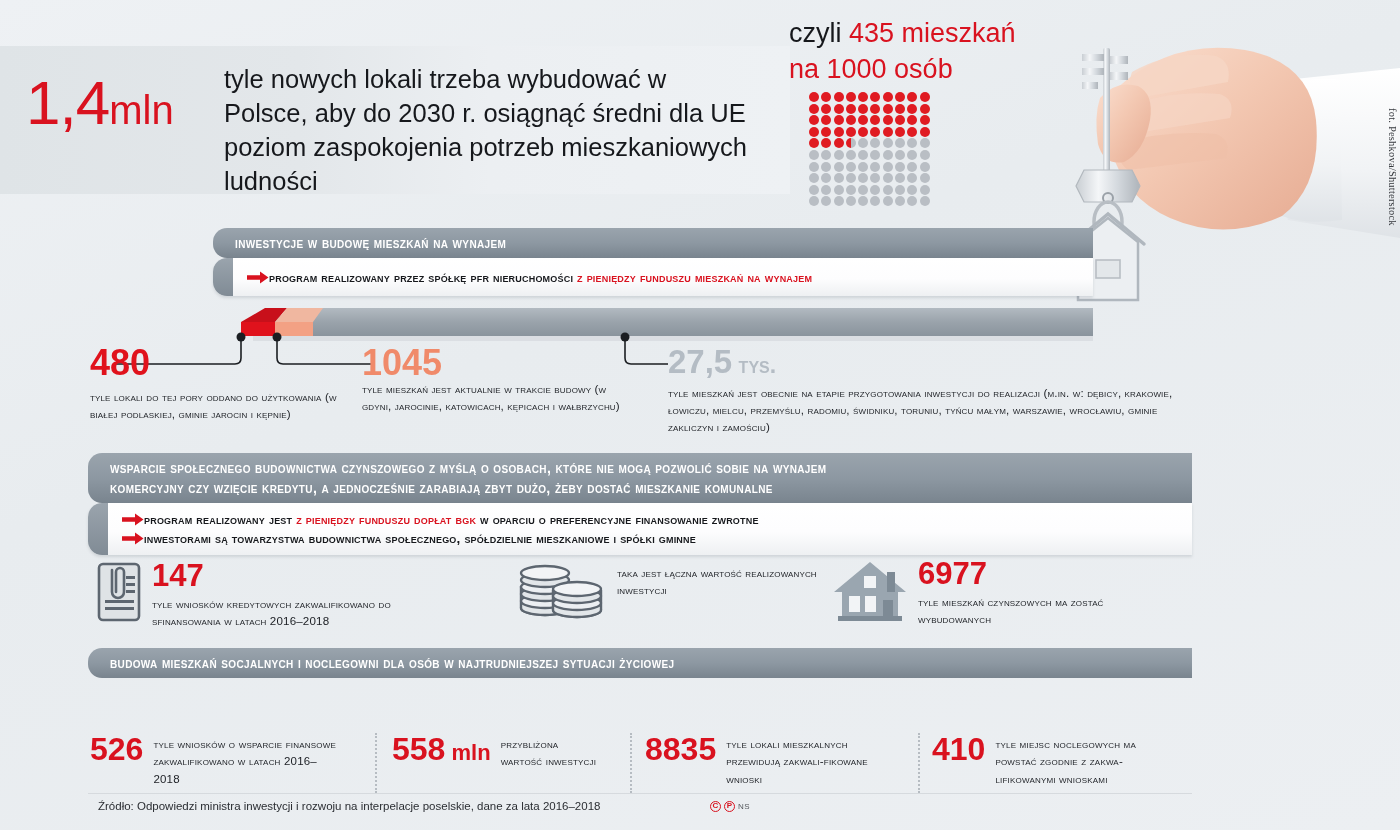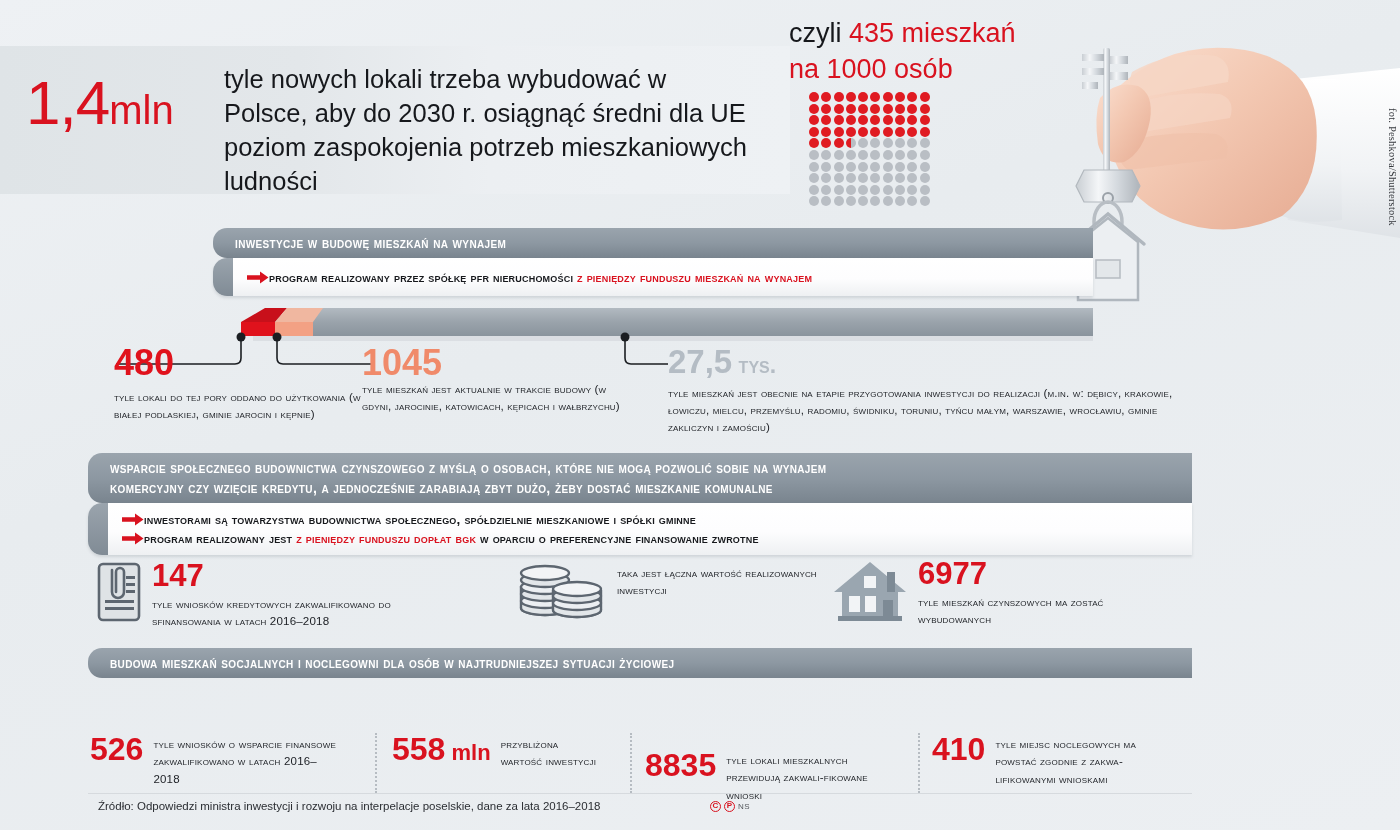--- a/index.html
+++ b/index.html
@@ -353,21 +353,21 @@
 
   <svg class="slab" style="left:100px; top:328px;" width="700" height="48">
     <circle cx="141" cy="9" r="4.5" fill="#1b1e22"></circle>
     <path d="M141,9 V30 Q141,36 135,36 H16" fill="none" stroke="#1b1e22" stroke-width="1.6"></path>
     <circle cx="177" cy="9" r="4.5" fill="#1b1e22"></circle>
     <path d="M177,9 V30 Q177,36 183,36 H272" fill="none" stroke="#1b1e22" stroke-width="1.6"></path>
     <circle cx="525" cy="9" r="4.5" fill="#1b1e22"></circle>
     <path d="M525,9 V30 Q525,36 531,36 H568" fill="none" stroke="#1b1e22" stroke-width="1.6"></path>
   </svg>
 
-  <div style="position:absolute; left:90px; top:345px; width:250px;margin-left:24px;">
+  <div style="position:absolute; left:90px; top:345px; width:250px;">
     <div class="stat-num" style="font-size:36px; color:#e0121c;">480</div>
     <div class="stat-desc" style="margin-top:8px;">tyle lokali do tej pory oddano do użytkowania (w Białej Podlaskiej, gminie Jarocin i Kępnie)</div>
   </div>
 
   <div style="position:absolute; left:362px; top:345px; width:270px;">
     <div class="stat-num" style="font-size:36px; color:#f08a6a;">1045</div>
     <div class="stat-desc" style="margin-top:0;">tyle mieszkań jest aktualnie w trakcie budowy (w Gdyni, Jarocinie, Katowicach, Kępicach i Wałbrzychu)</div>
   </div>
 
   <div style="position:absolute; left:668px; top:345px; width:530px;">
@@ -379,33 +379,33 @@
 
   <div class="shelf-wrap" style="left:88px; top:453px; width:1104px;">
     <div class="shelf-head" style="height:50px; align-items:flex-start; padding-top:5px;">
       <div class="htxt">
         <span>Wsparcie społecznego budownictwa czynszowego z myślą o osobach, które nie mogą pozwolić sobie na wynajem</span><br>
         <span>komercyjny czy wzięcie kredytu, a jednocześnie zarabiają zbyt dużo, żeby dostać mieszkanie komunalne</span>
       </div>
     </div>
     <div class="shelf-body" style="height:52px; display:flex; flex-direction:column; justify-content:center; gap:4px;">
       <div class="shelf-cap"></div>
-      <div class="bullet-row">
-        <svg class="arrow" viewBox="0 0 22 13">
-          <path d="M0,4.2 H13 V0.5 L21.5,6.5 L13,12.5 V8.8 H0 Z" fill="#d9121f"></path>
-        </svg>
-        <span class="bullet-txt">Inwestorami są towarzystwa budownictwa społecznego, spółdzielnie mieszkaniowe i spółki gminne</span>
-      </div>
       <div class="bullet-row">
         <svg class="arrow" viewBox="0 0 22 13">
           <path d="M0,4.2 H13 V0.5 L21.5,6.5 L13,12.5 V8.8 H0 Z" fill="#d9121f"></path>
         </svg>
         <span class="bullet-txt">
           <span>Program realizowany jest </span><span class="red">z pieniędzy Funduszu Dopłat BGK</span><span> w oparciu o preferencyjne finansowanie zwrotne</span>
         </span>
+      </div>
+      <div class="bullet-row">
+        <svg class="arrow" viewBox="0 0 22 13">
+          <path d="M0,4.2 H13 V0.5 L21.5,6.5 L13,12.5 V8.8 H0 Z" fill="#d9121f"></path>
+        </svg>
+        <span class="bullet-txt">Inwestorami są towarzystwa budownictwa społecznego, spółdzielnie mieszkaniowe i spółki gminne</span>
       </div>
     </div>
   </div>
 
   <div class="icon-stat" style="left:96px; top:560px;">
     <svg width="46" height="62" viewBox="0 0 46 62">
       <rect x="3" y="4" width="40" height="56" rx="4" fill="#dfe3e6" stroke="#5d6670" stroke-width="2.6"></rect>
       <path d="M16,10 v22 a6,6 0 0 0 12,0 v-20 a4,4 0 0 0 -8,0 v20" fill="none" stroke="#5d6670" stroke-width="2.6" stroke-linecap="round"></path>
       <rect x="30" y="16" width="9" height="3" fill="#5d6670"></rect>
       <rect x="30" y="23" width="9" height="3" fill="#5d6670"></rect>
@@ -469,21 +469,21 @@
     <div class="bd" style="width:185px;">tyle wniosków o wsparcie finansowe zakwalifikowano w latach 2016–2018</div>
   </div>
   <div class="vdiv" style="left:375px; top:733px; height:60px;"></div>
 
   <div class="bstat" style="left:392px; top:734px; width:230px;">
     <div class="bn"><span>558</span><span class="sm"> mln</span></div>
     <div class="bd" style="width:100px;">przybliżona wartość inwestycji</div>
   </div>
   <div class="vdiv" style="left:630px; top:733px; height:60px;"></div>
 
-  <div class="bstat" style="left:645px; top:734px; width:270px;margin-top:16px;">
+  <div class="bstat" style="left:645px; top:734px; width:270px;">
     <div class="bn"><span>8835</span></div>
     <div class="bd" style="width:160px;">tyle lokali mieszkalnych przewidują zakwali-fikowane wnioski</div>
   </div>
   <div class="vdiv" style="left:918px; top:733px; height:60px;"></div>
 
   <div class="bstat" style="left:932px; top:734px; width:270px;">
     <div class="bn"><span>410</span></div>
     <div class="bd" style="width:175px;">tyle miejsc noclegowych ma powstać zgodnie z zakwa-lifikowanymi wnioskami</div>
   </div>
 

